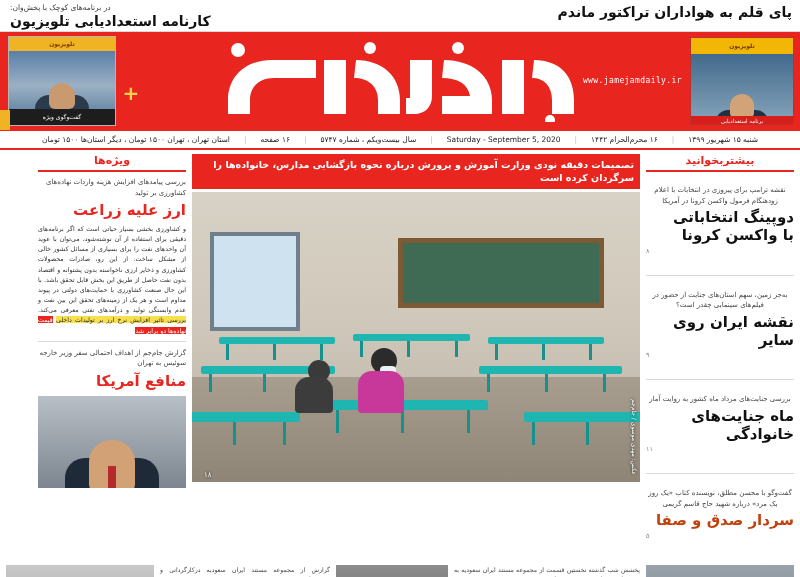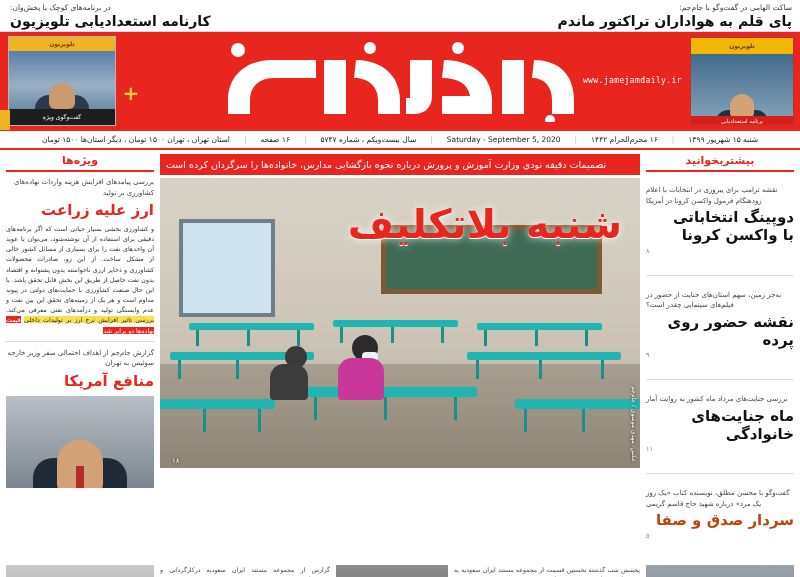--- a/index.html
+++ b/index.html
@@ -183,39 +183,39 @@
   .page {
     display: flex;
     direction: rtl;
     height: 415px;
     padding: 4px 6px 4px 6px;
     gap: 6px;
   }
   .col { display: flex; flex-direction: column; }
   .col-right { flex: 0 0 148px; gap: 8px; }
   .col-center { flex: 1; }
-  .col-left { flex: 0 0 148px; }
+  .col-left { flex: 0 0 148px; margin-left: 32px; }
 
   .col-head {
     text-align: center;
     font-size: 11px;
     font-weight: bold;
     color: #e8251f;
     padding-bottom: 3px;
     border-bottom: 2px solid #e8251f;
     margin-bottom: 5px;
   }
 
   
   .teaser { margin-bottom: 7px; }
   .teaser .kicker {
     font-size: 7px;
     color: #444;
     line-height: 1.5;
-    text-align: left;
+    text-align: center;
     margin-bottom: 2px;
   }
   .teaser .headline {
     font-size: 15px;
     font-weight: bold;
     color: #111;
     text-align: right;
     line-height: 1.22;
   }
   .teaser .headline.red { color: #c2410c; }
@@ -225,22 +225,22 @@
     text-align: left;
     margin-top: 2px;
   }
   .divider { border-top: 1px solid #d9d9d9; margin: 5px 0 6px 0; }
 
   
   .lead-deck {
     background: #e8251f;
     color: #fff;
     font-size: 9.5px;
-    font-weight: normal;
-    text-align: left;
+    font-weight: bold;
+    text-align: right;
     padding: 4px 6px;
     line-height: 1.4;
   }
   .lead-photo {
     position: relative;
     height: 290px;
     margin-top: 3px;
     overflow: hidden;
     background: #cfc6b8;
   }
@@ -393,21 +393,20 @@
     position: absolute; inset: 0;
     background: linear-gradient(180deg,#9aa3ab 0%,#5f6a74 100%);
     overflow: hidden;
   }
 </style>
 </head>
 <body>
 
 <div class="top-strip">
   <div class="top-strip-right">
-    <div class="small-line">ساکت الهامی در گفت‌وگو با جام‌جم:</div>
     <div class="big-line">پای قلم به هواداران تراکتور ماندم</div>
   </div>
   <div class="top-strip-left">
     <div class="small-line">در برنامه‌های کوچک با پخش‌وان:</div>
     <div class="big-line">کارنامه استعدادیابی تلویزیون</div>
   </div>
 </div>
 
 <div class="masthead">
 
@@ -476,21 +475,21 @@
     <div class="teaser">
       <div class="kicker">نقشه ترامپ برای پیروزی در انتخابات با اعلام زودهنگام فرمول واکسن کرونا در آمریکا</div>
       <div class="headline">دوپینگ انتخاباتی</div>
       <div class="headline">با واکسن کرونا</div>
       <div class="pagenum">۸</div>
     </div>
     <div class="divider"></div>
 
     <div class="teaser">
       <div class="kicker">به‌جز زمین، سهم استان‌های جنایت از حضور در فیلم‌های سینمایی چقدر است؟</div>
-      <div class="headline">نقشه حضور روی پرده</div>
+      <div class="headline">نقشه ایران روی سایر</div>
       <div class="pagenum">۹</div>
     </div>
     <div class="divider"></div>
 
     <div class="teaser">
       <div class="kicker">بررسی جنایت‌های مرداد ماه کشور به روایت آمار</div>
       <div class="headline">ماه جنایت‌های</div>
       <div class="headline">خانوادگی</div>
       <div class="pagenum">۱۱</div>
     </div>
@@ -521,21 +520,20 @@
       <div class="desk" style="left:-4%; top:76%;  width:28%; height:10px;"></div>
       <div class="desk" style="left:74%; top:76%;  width:30%; height:10px;"></div>
 
       <div class="student-head" style="left:40%; top:54%;"></div>
       <div class="mask" style="left:42%; top:60%;"></div>
       <div class="student-body" style="left:37%; top:62%; width:46px; height:42px;"></div>
 
       <div class="student-head" style="left:26%; top:58%; width:22px; height:22px; background:#3a3a3a;"></div>
       <div class="student-body" style="left:23%; top:64%; width:38px; height:36px; background:#3c3c3c;"></div>
 
-      <div class="lead-title">شنبه بلاتکلیف</div>
       <div class="photo-credit">عکس: مهدی موسوی / جام‌جم</div>
       <div class="photo-pagenum">۱۸</div>
     </div>
   </div>
 
   <div class="col col-left lead-left">
     <div class="col-head">ویژه‌ها</div>
 
     <div>
       <div class="kicker">بررسی پیامدهای افزایش هزینه واردات نهاده‌های کشاورزی بر تولید</div>

